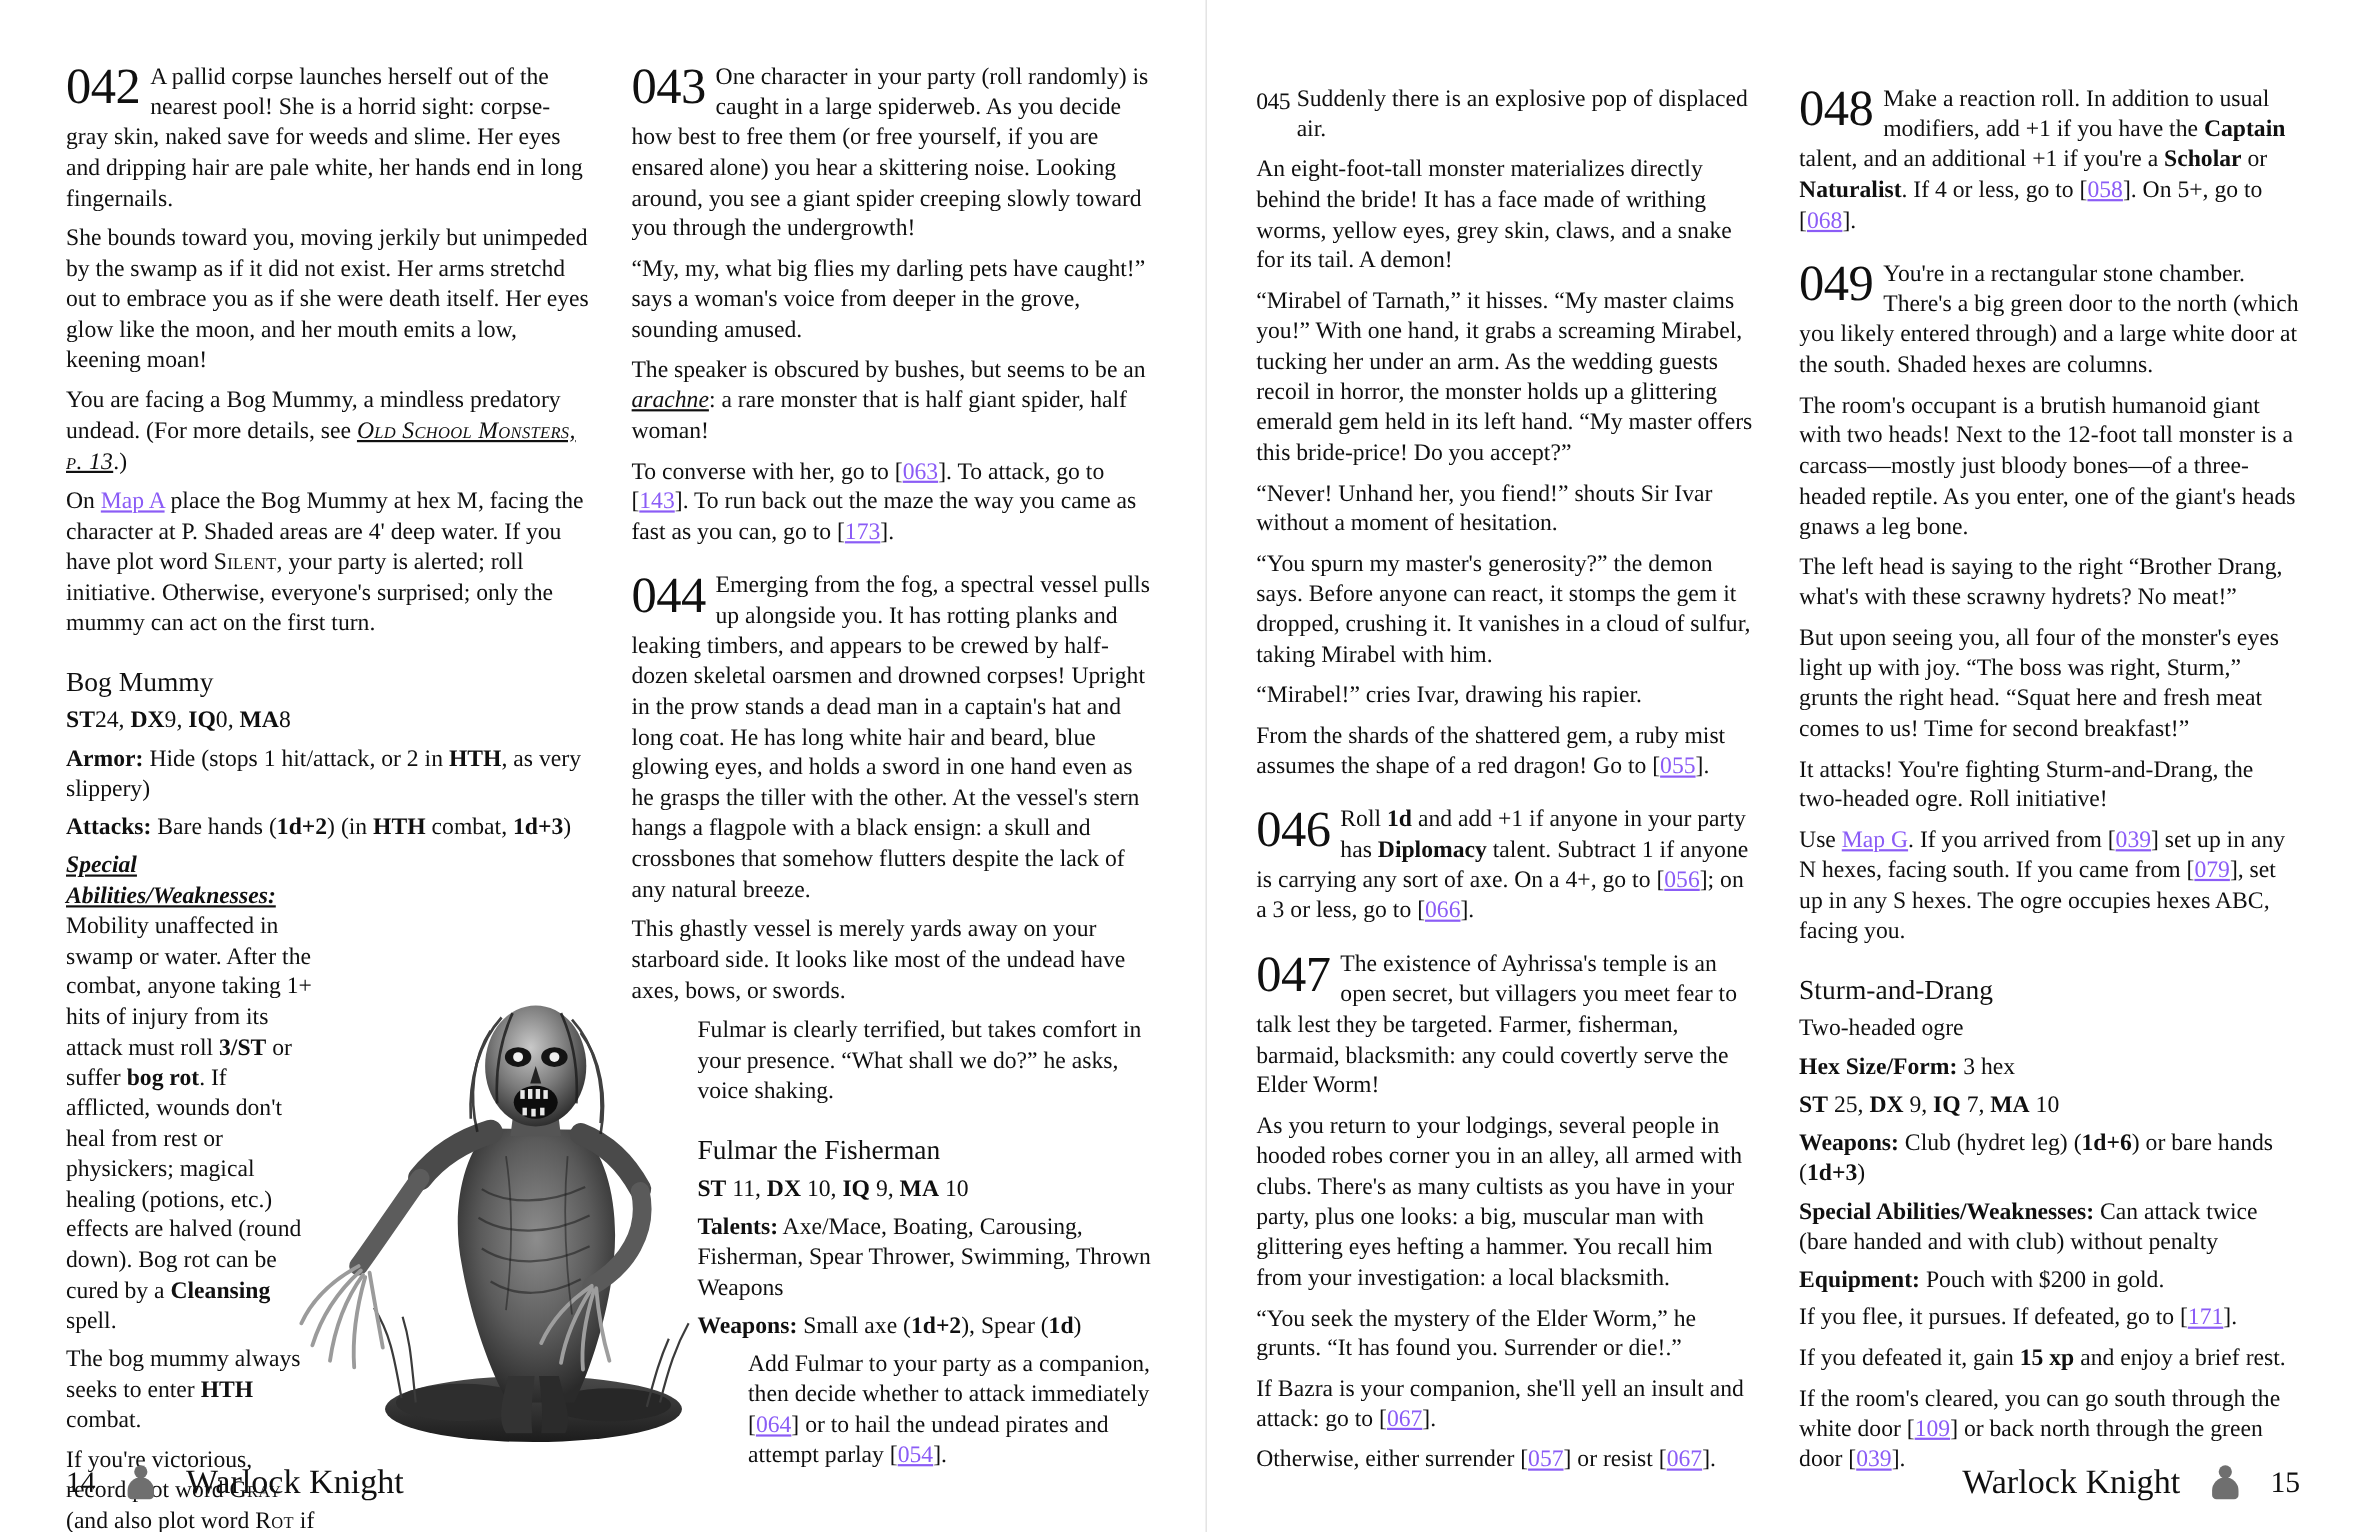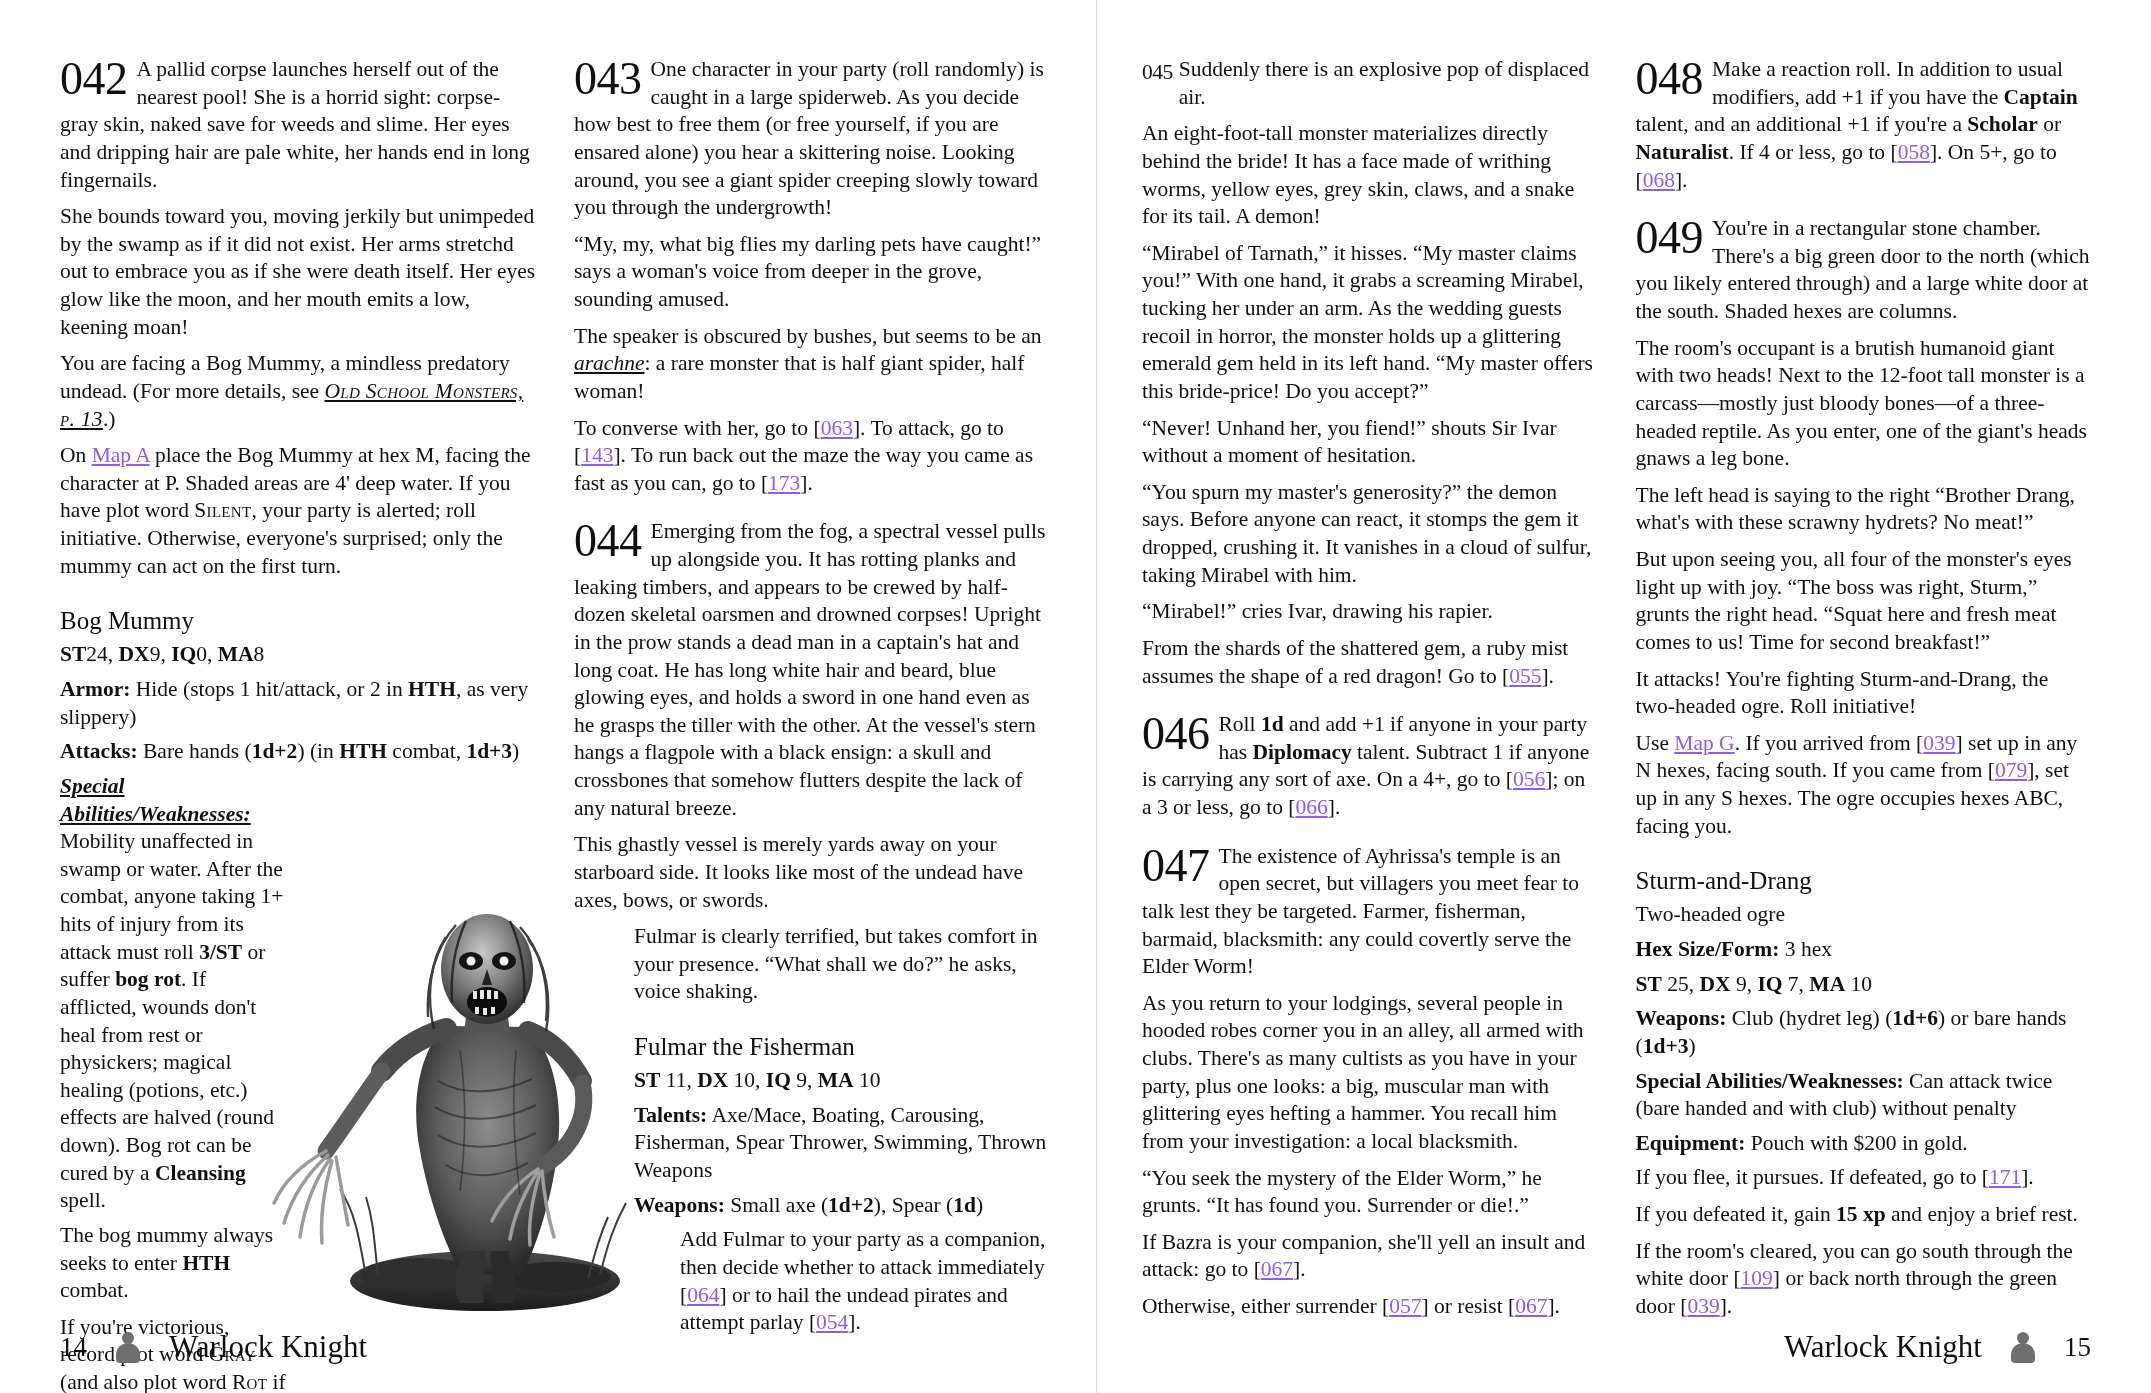--- a/index.html
+++ b/index.html
@@ -20,21 +20,21 @@
     height: 1393px;
     display: flex;
     position: relative;
   }
   .page {
     position: relative;
     height: 1393px;
     box-sizing: border-box;
   }
   .page-left { width: 1096px; padding: 56px 46px 0 60px; }
-  .page-right { width: 1055px; padding: 56px 60px 0 46px; }
+  .page-right { width: 1055px; padding: 76px 60px 0 46px; }
   .gutter {
     position: absolute;
     left: 1096px;
     top: 0;
     width: 1px;
     height: 1393px;
     background: #d9d9d9;
   }
   .cols {
     display: flex;

